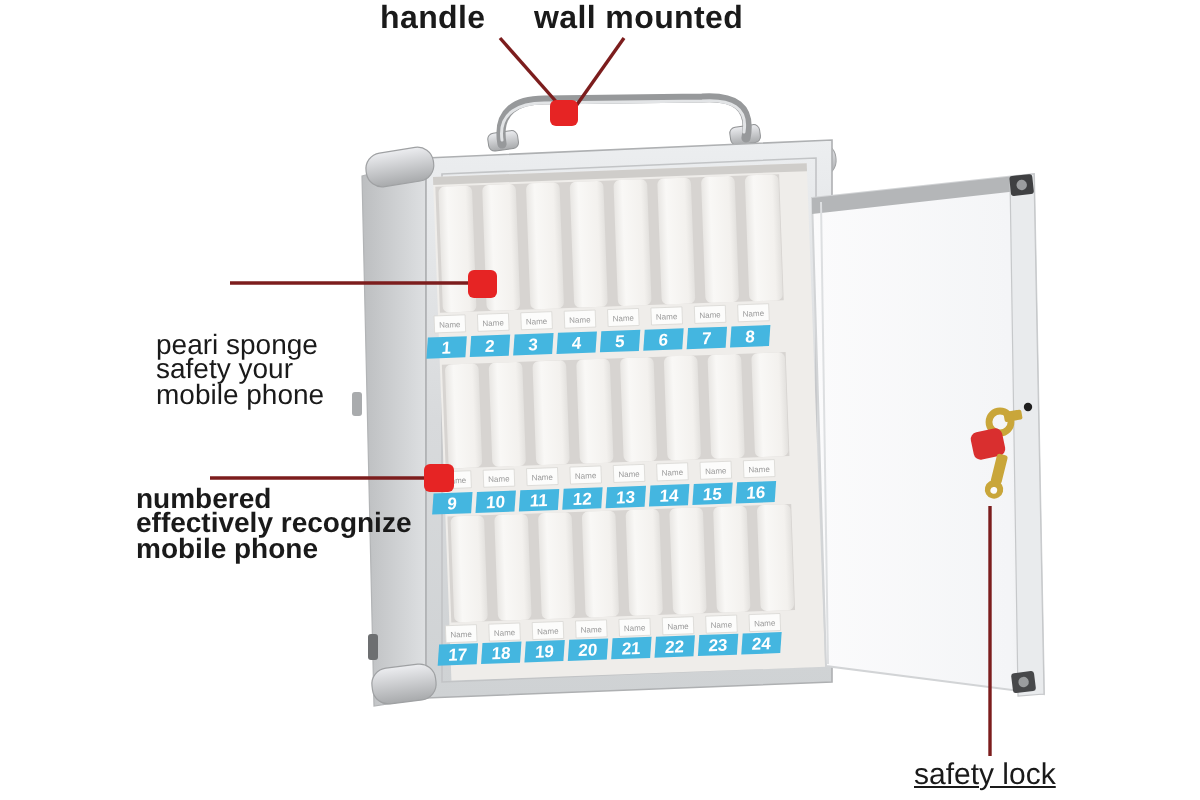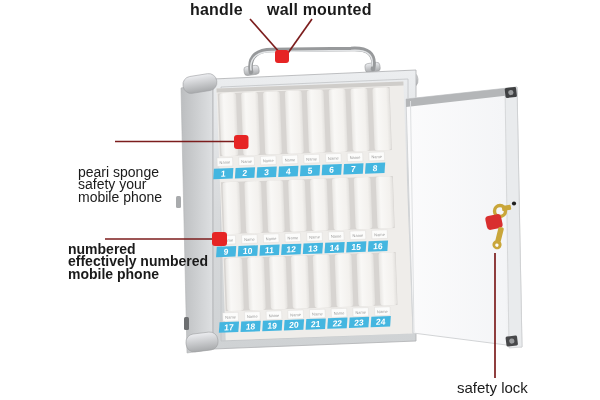--- a/index.html
+++ b/index.html
@@ -5,21 +5,21 @@
   html,body{margin:0;padding:0;background:#ffffff;}
   .scene{
     position:relative;width:600px;height:400px;background:#ffffff;overflow:hidden;
     font-family:"Liberation Sans",sans-serif;color:#1a1a1a;
   }
   .scene svg{position:absolute;left:0;top:0;}
   .callout{position:absolute;white-space:nowrap;}
   .callout-top{font-size:16px;font-weight:bold;letter-spacing:0.2px;}
   .callout-side{font-size:14px;line-height:12.4px;font-weight:normal;}
   .callout-side span{display:block;}
-  .callout-bottom{font-size:15px;}
+  .callout-bottom{font-size:15px;text-decoration:underline;}
   #lbl-handle{left:190px;top:1px;}
   #lbl-wall-mounted{left:267px;top:1px;}
   #lbl-pearl{left:78px;top:150px;margin-top:16px;}
   #lbl-numbered{left:68px;top:243px;font-weight:bold;}
   #lbl-safety{left:457px;top:379px;}
 </style>
 </head>
 <body>
 
 <div class="scene">
@@ -293,17 +293,17 @@
 
   <div id="lbl-handle" class="callout callout-top">handle</div>
   <div id="lbl-wall-mounted" class="callout callout-top">wall mounted</div>
   <div id="lbl-pearl" class="callout callout-side">
     <span>peari sponge</span>
     <span>safety your</span>
     <span>mobile phone</span>
   </div>
   <div id="lbl-numbered" class="callout callout-side">
     <span>numbered</span>
-    <span>effectively numbered</span>
+    <span>effectively recognize</span>
     <span>mobile phone</span>
   </div>
   <div id="lbl-safety" class="callout callout-bottom">safety lock</div>
 </div>
 
 </body></html>

